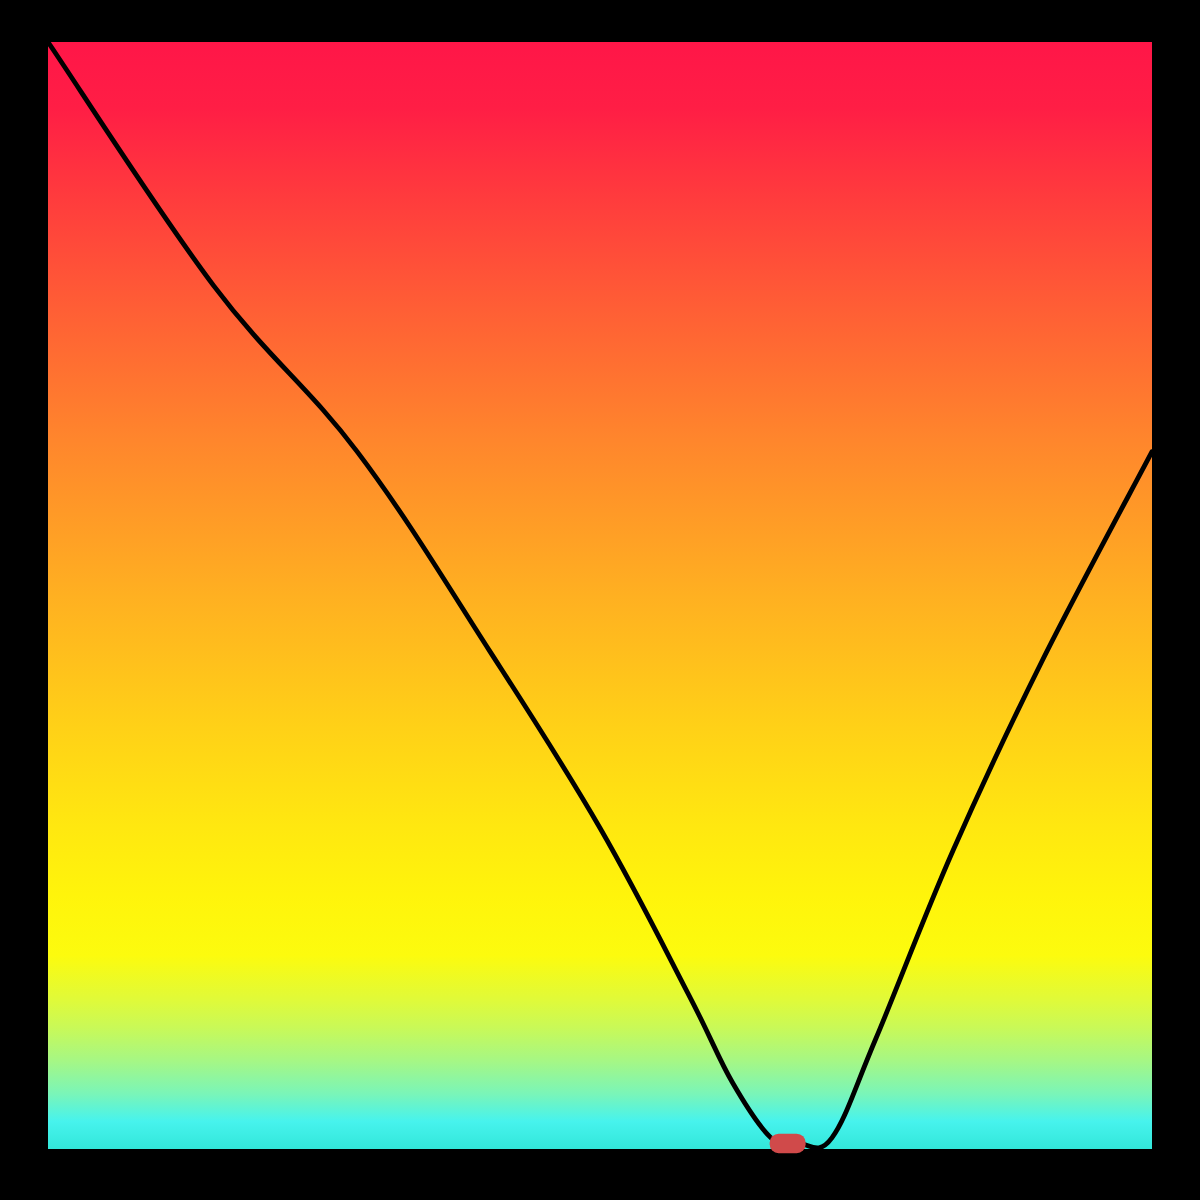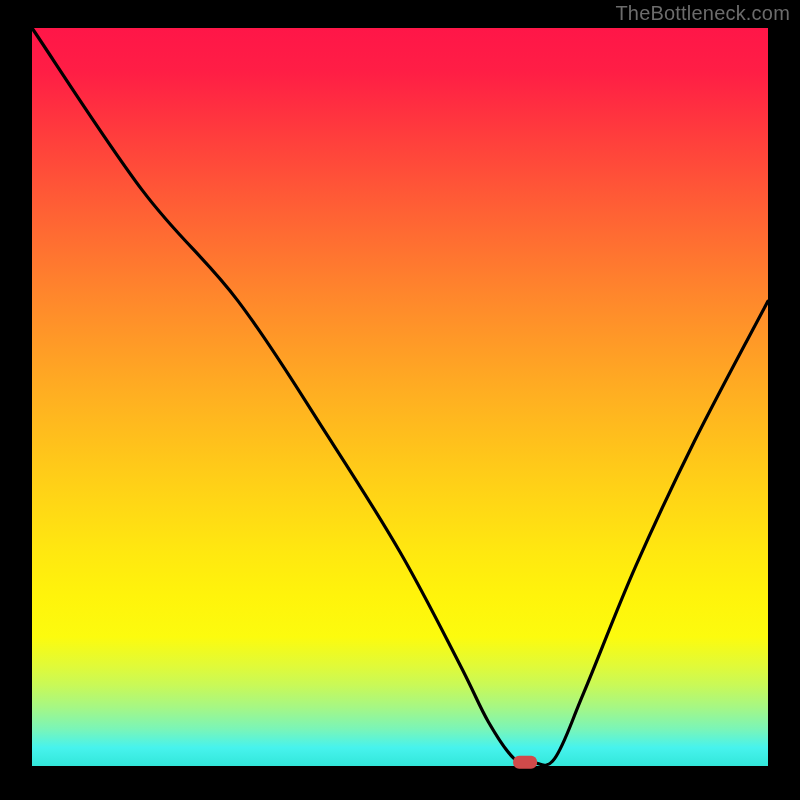--- a/index.html
+++ b/index.html
@@ -68,21 +68,20 @@
     top: 0;
     width: 736px;
     height: 738px;
     overflow: visible;
   }
 </style>
 </head>
 <body>
 
 <div class="outer">
-  <div class="watermark">TheBottleneck.com</div>
 
   <div class="plot-frame">
     <div class="gradient"></div>
 
     <svg class="overlay" viewBox="0 0 736 738" preserveAspectRatio="none">
       <path id="curve-path" fill="none" stroke="#000000" stroke-width="3.2" stroke-linejoin="round" stroke-linecap="round" d="M 0.0 0.0 C 19.9 29.2, 73.3 113.2, 110.4 162.4 C 147.5 211.5, 173.0 229.2, 206.1 273.1 C 239.2 316.9, 265.3 360.7, 294.4 405.9 C 323.5 451.1, 344.2 482.8, 368.0 524.0 C 391.8 565.2, 411.0 604.1, 426.9 634.7 C 442.8 665.2, 446.4 676.5, 456.3 693.7 C 466.3 711.0, 474.1 723.3, 482.1 730.6 C 490.0 737.9, 493.2 734.3, 500.5 734.3 C 507.8 734.3, 513.3 743.2, 522.6 730.6 C 531.8 718.0, 537.4 698.7, 552.0 664.2 C 566.6 629.7, 583.6 583.9, 603.5 538.7 C 623.4 493.6, 638.6 461.1, 662.4 413.3 C 686.2 365.5, 722.8 298.3, 736.0 273.1"></path>
       <rect id="marker-dot" rx="6" ry="6" fill="#d04a4a" stroke="none" x="481.1" y="727.8" width="24" height="13"></rect>
     </svg>
   </div>
 </div>

